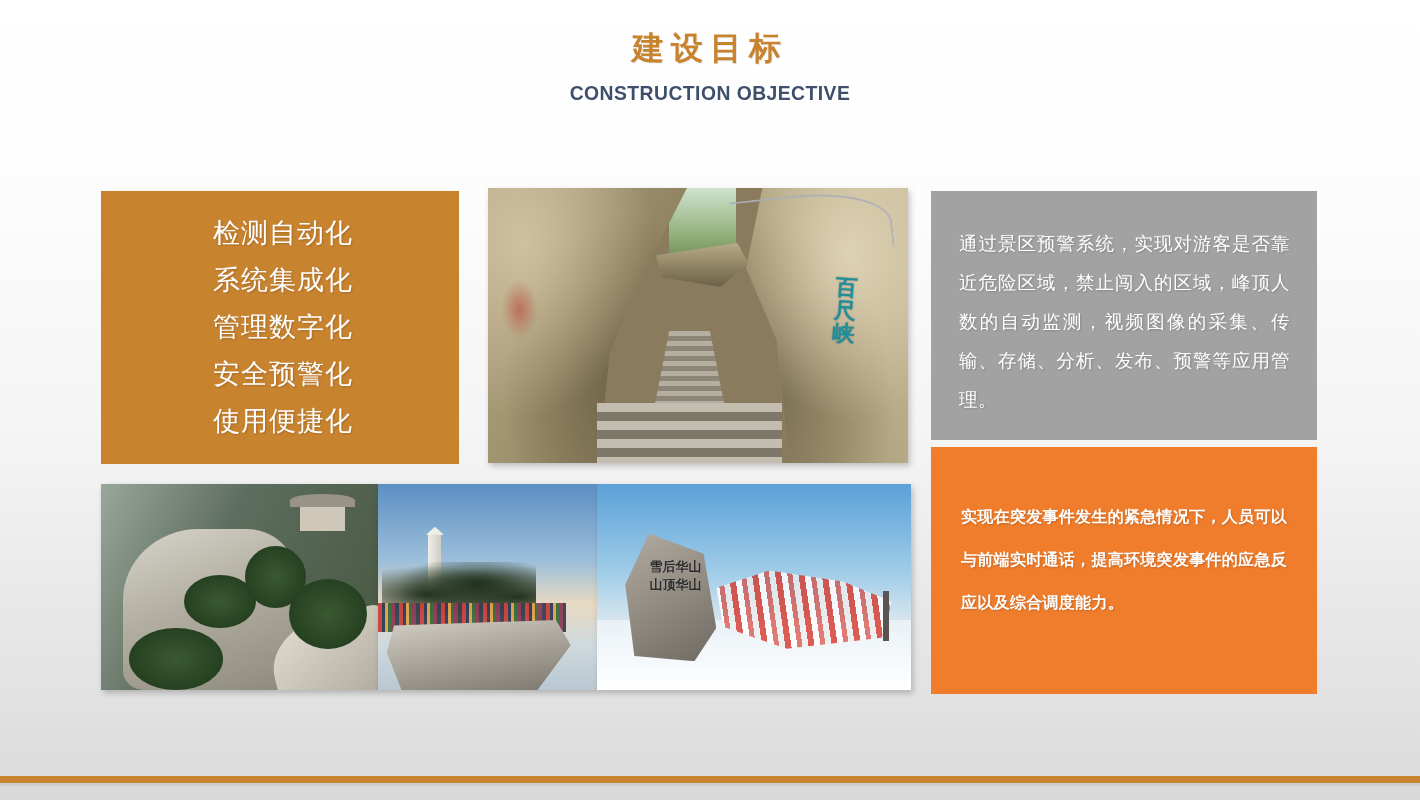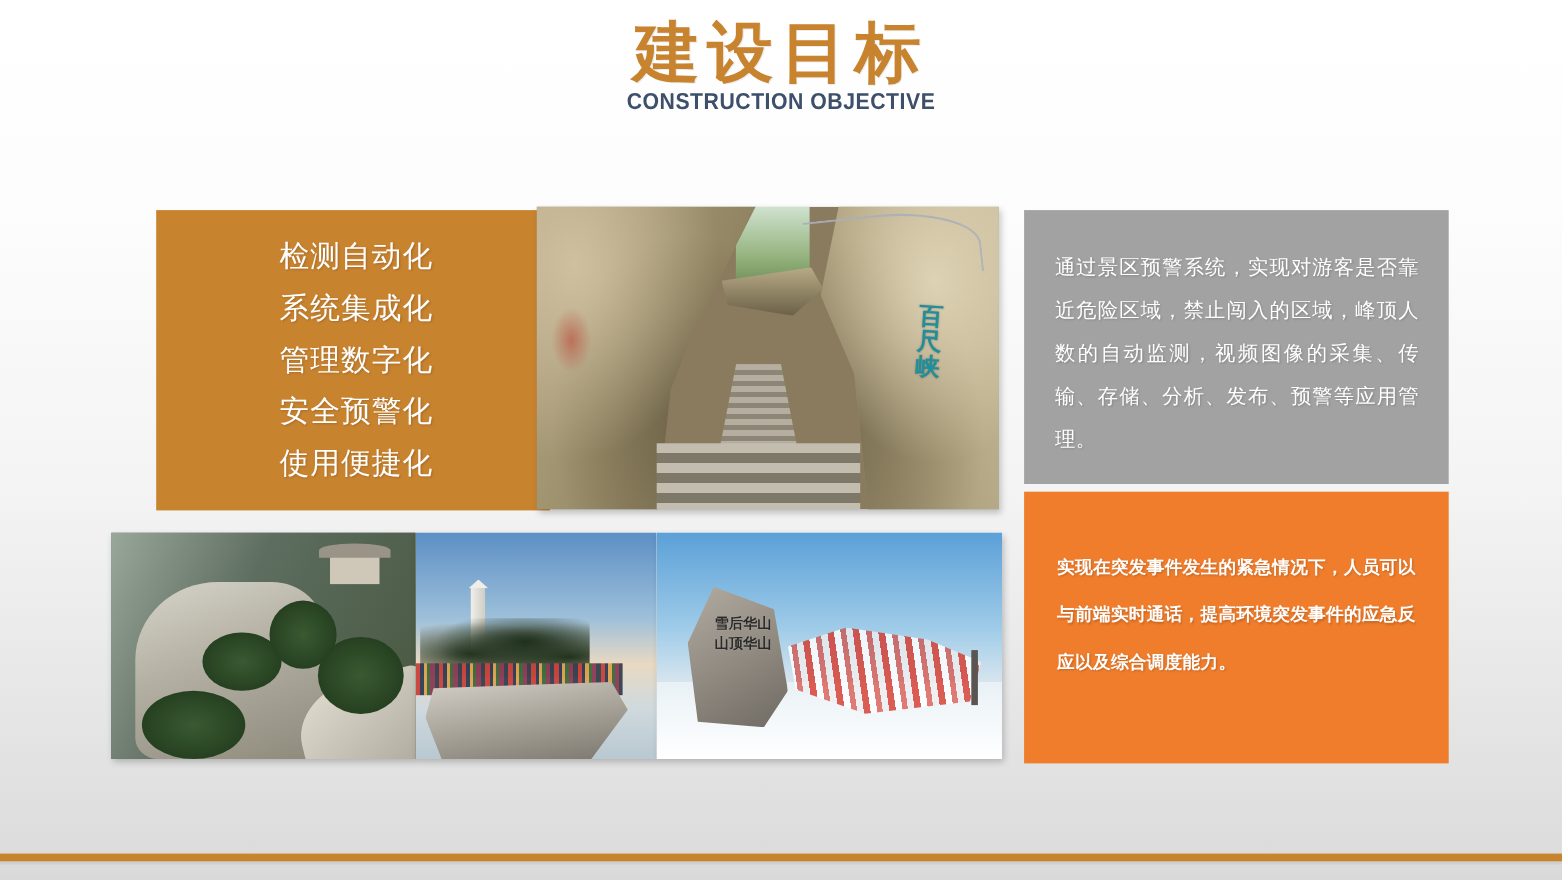--- a/index.html
+++ b/index.html
@@ -20,21 +20,21 @@
   .header {
     position: absolute;
     top: 0; left: 0;
     width: 1420px;
     height: 125px;
     text-align: center;
     padding-top: 22px;
   }
   .title-cn {
     font-family: "Liberation Sans", "DejaVu Sans", sans-serif;
-    font-size: 60px;
+    font-size: 32px;
     font-weight: bold;
     letter-spacing: 7px;
     color: #C8832F;
     line-height: 52px;
     text-shadow: 1px 1px 0 rgba(0,0,0,0.08);
   }
   .title-en {
     font-family: "Liberation Sans Narrow", "Liberation Sans", sans-serif;
     font-size: 21px;
     font-weight: bold;
@@ -51,21 +51,20 @@
     left: 101px;
     top: 191px;
     width: 358px;
     height: 273px;
     background: #C8832F;
     display: flex;
     flex-direction: column;
     justify-content: center;
     align-items: center;
     padding-left: 6px;
-    margin-left: 41px;
   }
   .goal-item {
     color: #ffffff;
     font-family: "Liberation Sans", "DejaVu Sans", sans-serif;
     font-size: 27px;
     line-height: 47px;
     letter-spacing: 1px;
     text-shadow: 1px 1px 2px rgba(0,0,0,0.18);
     white-space: nowrap;
   }

